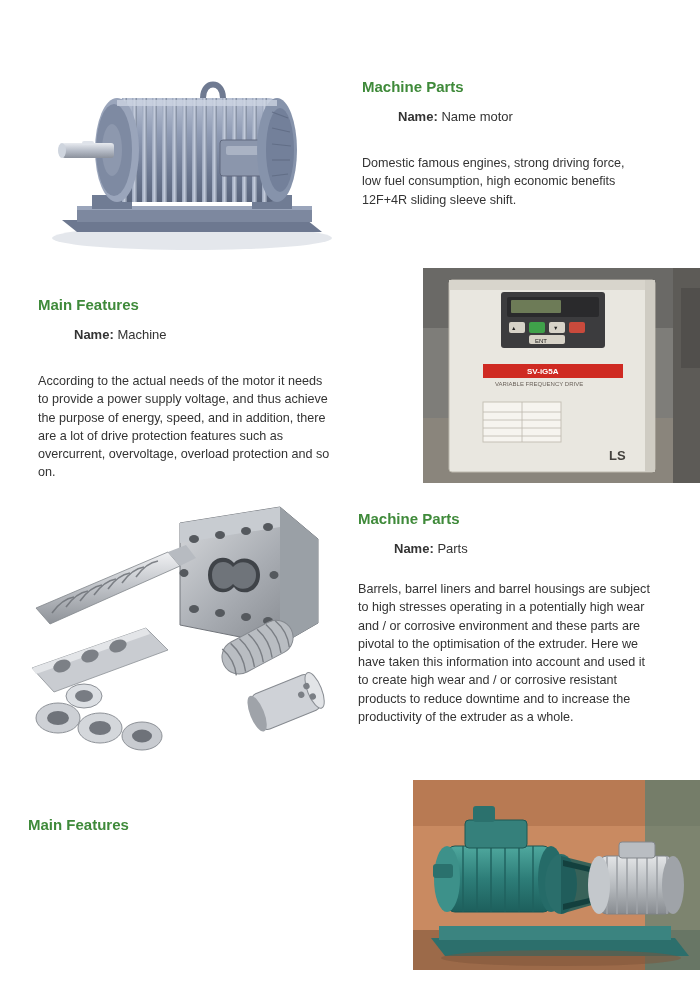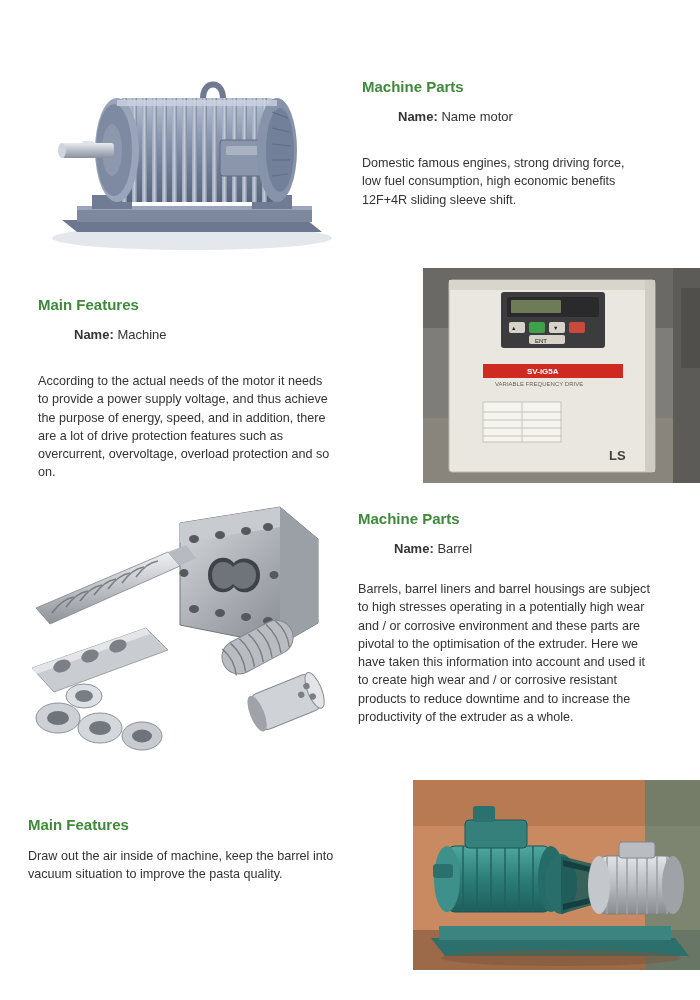--- a/index.html
+++ b/index.html
@@ -327,30 +327,29 @@
               <circle cx="48" cy="18" r="3.2"></circle>
             </g>
           </g>
         </svg>
       </div>
     </div>
     <div class="col-txt" style="padding-top:10px;">
       <h3 class="heading">Machine Parts</h3>
       <p class="namerow">
         <span class="lbl">Name:</span>
-        <span>Barrel</span>
+        <span>Parts</span>
       </p>
       <p class="body-text" style="width:300px; margin-top:-6px;">Barrels, barrel liners and barrel housings are subject to high stresses operating in a potentially high wear and / or corrosive environment and these parts are pivotal to the optimisation of the extruder. Here we have taken this information into account and used it to create high wear and / or corrosive resistant products to reduce downtime and to increase the productivity of the extruder as a whole.</p>
     </div>
   </div>
 
   <div class="row" style="top:780px; left:0;">
     <div class="col-txt" style="padding-left:28px; padding-top:36px;">
       <h3 class="heading">Main Features</h3>
-      <p class="body-text" style="width:320px;">Draw out the air inside of machine, keep the barrel into vacuum situation to improve the pasta quality.</p>
     </div>
     <div class="col-img" style="padding-left:45px;">
       <div class="photo pump-wrap">
         <svg width="305" height="190" viewBox="0 0 305 190">
           <defs>
             <linearGradient id="teal" x1="0" y1="0" x2="0" y2="1">
               <stop offset="0%" stop-color="#4fa89e"></stop>
               <stop offset="50%" stop-color="#2d7d78"></stop>
               <stop offset="100%" stop-color="#1d5f5c"></stop>
             </linearGradient>

